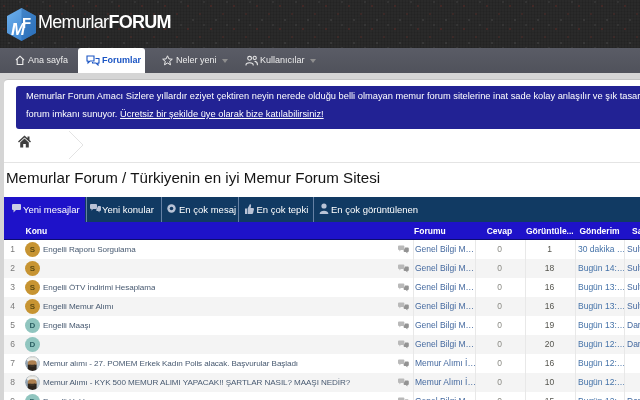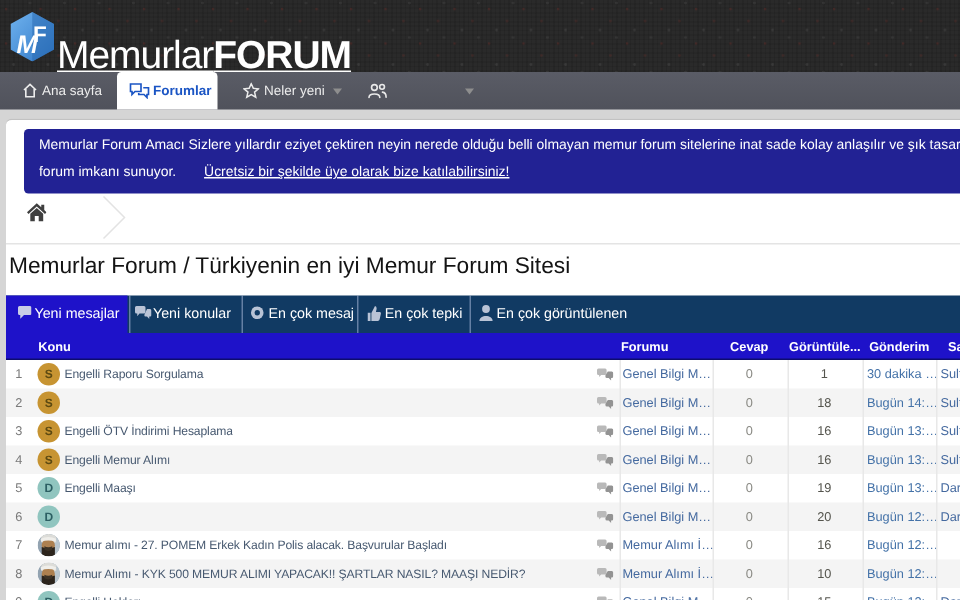--- a/index.html
+++ b/index.html
@@ -11,38 +11,38 @@
   #hdr { left:0; top:0; width:640px; height:48px;
     background-color:#2a2a2a;
     background-image:
       radial-gradient(circle at 4px 6px, rgba(130,45,38,.30) 0 .7px, transparent 1.1px),
       radial-gradient(circle at 16px 14px, rgba(125,45,38,.24) 0 .7px, transparent 1.1px),
       radial-gradient(circle at 9px 20px, rgba(75,75,75,.45) 0 .7px, transparent 1.1px),
       radial-gradient(circle at 20px 2px, rgba(70,70,70,.4) 0 .7px, transparent 1.1px),
       repeating-linear-gradient(90deg, rgba(0,0,0,.09) 0 1px, transparent 1px 3px),
       repeating-linear-gradient(0deg, rgba(0,0,0,.07) 0 1px, transparent 1px 3px);
     background-size:23px 23px,23px 23px,23px 23px,23px 23px,auto,auto; }
-  #logotxt { left:38px; top:25px; font-size:26px; line-height:22px; color:#fff; letter-spacing:-.7px;text-decoration:underline; }
+  #logotxt { left:38px; top:11px; font-size:18px; line-height:22px; color:#fff; letter-spacing:-.7px; }
   #logotxt b { font-weight:700; }
 
   
   #nav { left:0; top:48px; width:640px; height:25px; background:linear-gradient(#5a5c66,#50525b); }
   .navitem { position:absolute; top:0; height:25px; line-height:25px; color:#ececec; font-size:9px; }
   #tab-forum { position:absolute; left:78px; top:0; width:67px; height:25px; background:#fff; border-radius:3px 3px 0 0;text-decoration:underline; }
   #tab-forum span { position:absolute; left:24px; top:0; line-height:25px; font-size:9px; font-weight:700; color:#1b55c4; }
   .caret { position:absolute; width:0; height:0; border-left:3.5px solid transparent; border-right:3.5px solid transparent; border-top:4px solid #8e8e8e; top:11px; }
 
   
   #card { left:4px; top:79px; width:636px; height:321px; background:#fff; border-top-left-radius:4px; border-top:1px solid #c2c2c2; }
 
   
   #notice { position:absolute; left:12px; top:6px; width:700px; height:43px; background:#222294; border-radius:3px; color:#fff; font-size:9.3px; letter-spacing:0; overflow:hidden; }
   #notice .l1 { position:absolute; left:10px; top:5px; white-space:nowrap; }
   #notice .l2 { position:absolute; left:10px; top:23px; white-space:nowrap; }
-  #notice a { color:#fff; text-decoration:underline;margin-left:16px; }
+  #notice a { color:#fff; text-decoration:underline; }
 
   
   #crumb-border { position:absolute; left:0; top:82px; width:636px; height:1px; background:#e4e4e4; }
 
   
   #heading { position:absolute; left:2px; top:88.5px; font-size:15.15px; color:#141414; letter-spacing:0; }
 
   
   #tabs { position:absolute; left:0; top:117px; width:636px; height:25px; background:#113a63; }
   #tabs .sel { position:absolute; left:0; top:0; width:81px; height:25px; background:#1e12c9; }
@@ -103,20 +103,21 @@
     <path d="M5.5 .8 L6.9 3.9 L10.3 4.2 L7.7 6.4 L8.5 9.8 L5.5 8 L2.5 9.8 L3.3 6.4 L0.7 4.2 L4.1 3.9 Z" fill="none" stroke="#ececec" stroke-width="1"></path>
   </svg>
   <span class="navitem" style="left:176px">Neler yeni</span>
   <div class="caret" style="left:222px"></div>
   <svg class="abs" style="left:245px;top:7px" width="13" height="11" viewBox="0 0 13 11">
     <circle cx="4.6" cy="3.3" r="1.9" fill="none" stroke="#e8e8e8" stroke-width="1.1"></circle>
     <path d="M1 10 C1 6.9 8.2 6.9 8.2 10" fill="none" stroke="#e8e8e8" stroke-width="1.1" stroke-linecap="round"></path>
     <circle cx="9.7" cy="2.9" r="1.6" fill="none" stroke="#e8e8e8" stroke-width="1.1"></circle>
     <path d="M10 6.4 C12.1 6.7 12.4 8.2 12.4 9.8" fill="none" stroke="#e8e8e8" stroke-width="1.1" stroke-linecap="round"></path>
   </svg>
+  <span class="navitem" style="left:260px">Kullanıcılar</span>
   <div class="caret" style="left:310px"></div>
 </div>
 
 <div id="card" class="abs">
   <div id="notice">
     <div class="l1">Memurlar Forum Amacı Sizlere yıllardır eziyet çektiren neyin nerede olduğu belli olmayan memur forum sitelerine inat sade kolay anlaşılır ve şık tasarımıyla ücretsiz</div>
     <div class="l2">forum imkanı sunuyor. <a>Ücretsiz bir şekilde üye olarak bize katılabilirsiniz!</a></div>
   </div>
 
   <svg class="abs" style="left:14px;top:55px" width="13" height="13" viewBox="0 0 13 13">

